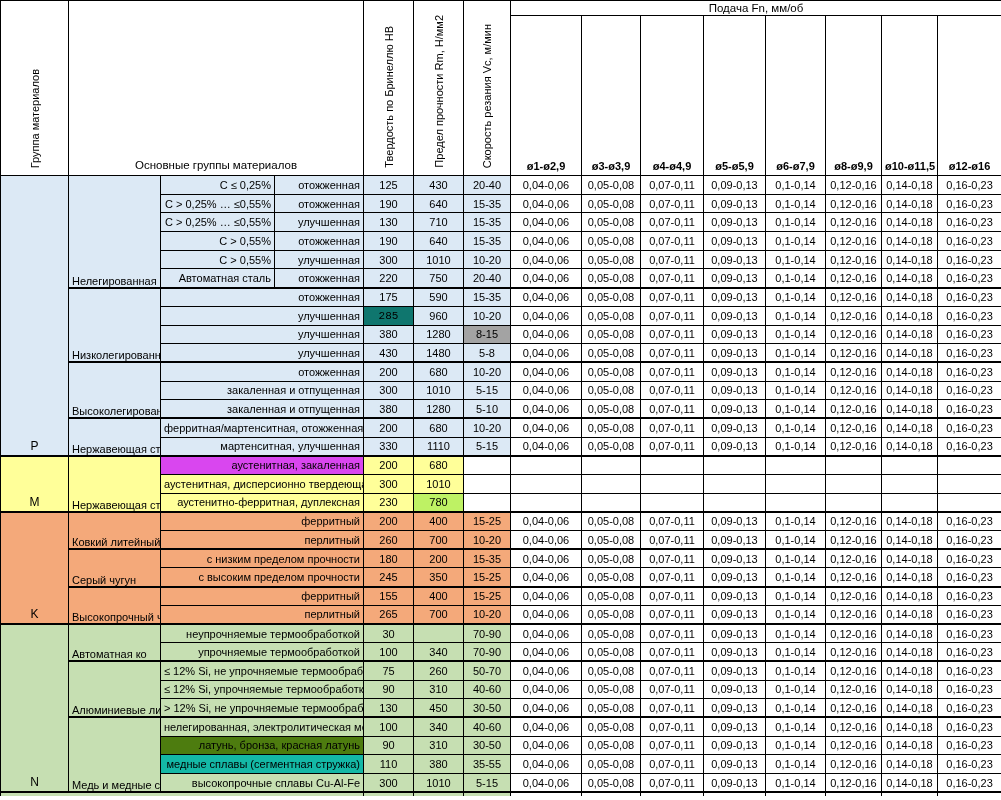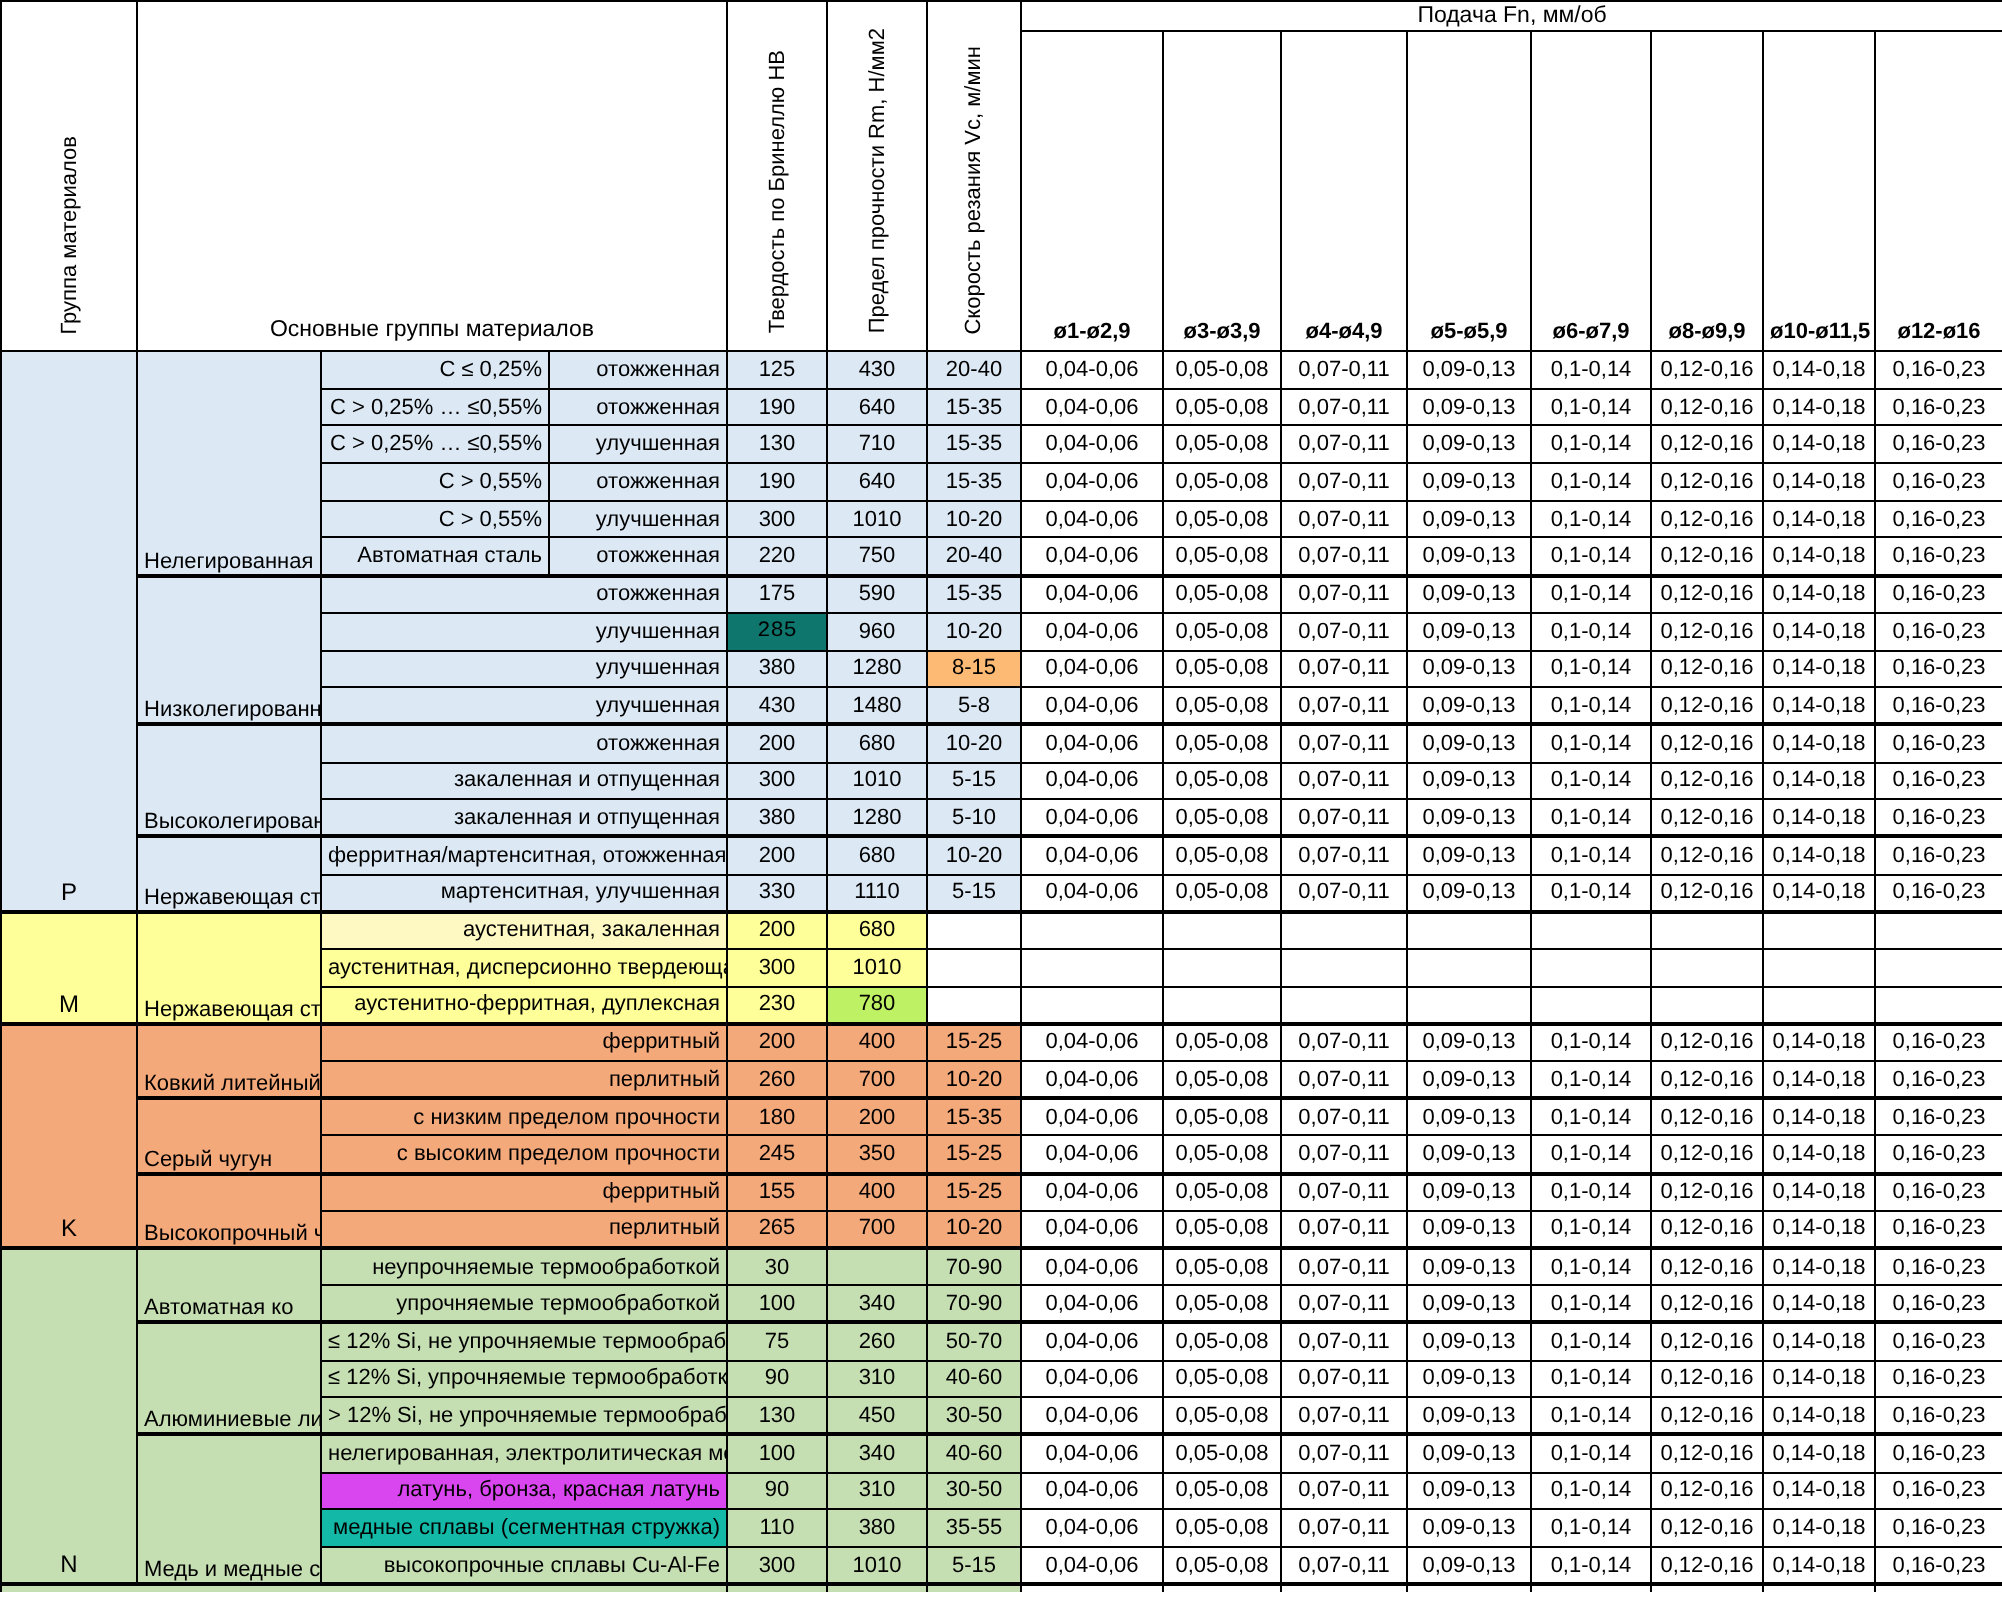--- a/index.html
+++ b/index.html
@@ -210,21 +210,21 @@
         <td class="c-num">0,09-0,13</td>
         <td class="c-num">0,1-0,14</td>
         <td class="c-num">0,12-0,16</td>
         <td class="c-num">0,14-0,18</td>
         <td class="c-num">0,16-0,23</td>
       </tr>
       <tr>
         <td class="c-mat" colspan="2" style="background: rgb(220, 233, 245);">улучшенная</td>
         <td class="c-num" style="background: rgb(220, 233, 245);">380</td>
         <td class="c-num" style="background: rgb(220, 233, 245);">1280</td>
-        <td class="c-num" style="background: #fdba74; margin-top: 12px;">8-15</td>
+        <td class="c-num" style="background: #a3a3a3; margin-top: 12px;">8-15</td>
         <td class="c-num">0,04-0,06</td>
         <td class="c-num">0,05-0,08</td>
         <td class="c-num">0,07-0,11</td>
         <td class="c-num">0,09-0,13</td>
         <td class="c-num">0,1-0,14</td>
         <td class="c-num">0,12-0,16</td>
         <td class="c-num">0,14-0,18</td>
         <td class="c-num">0,16-0,23</td>
       </tr>
       <tr>
@@ -309,21 +309,21 @@
         <td class="c-num">0,07-0,11</td>
         <td class="c-num">0,09-0,13</td>
         <td class="c-num">0,1-0,14</td>
         <td class="c-num">0,12-0,16</td>
         <td class="c-num">0,14-0,18</td>
         <td class="c-num">0,16-0,23</td>
       </tr>
       <tr class="thick-top">
         <td class="c-grp" rowspan="3" style="background: rgb(255, 255, 153);">M</td>
         <td class="c-sub" rowspan="3" style="background: rgb(255, 255, 153);">Нержавеющая ст</td>
-        <td class="c-mat" colspan="2" style="background: #fef9c3; margin-top: 12px;">аустенитная, закаленная</td>
+        <td class="c-mat" colspan="2" style="background: #d946ef; margin-top: 12px;">аустенитная, закаленная</td>
         <td class="c-num" style="background: rgb(255, 255, 153);">200</td>
         <td class="c-num" style="background: rgb(255, 255, 153);">680</td>
         <td class="c-num"></td>
         <td class="c-num"></td>
         <td class="c-num"></td>
         <td class="c-num"></td>
         <td class="c-num"></td>
         <td class="c-num"></td>
         <td class="c-num"></td>
         <td class="c-num"></td>
@@ -527,21 +527,21 @@
         <td class="c-num">0,04-0,06</td>
         <td class="c-num">0,05-0,08</td>
         <td class="c-num">0,07-0,11</td>
         <td class="c-num">0,09-0,13</td>
         <td class="c-num">0,1-0,14</td>
         <td class="c-num">0,12-0,16</td>
         <td class="c-num">0,14-0,18</td>
         <td class="c-num">0,16-0,23</td>
       </tr>
       <tr>
-        <td class="c-mat" colspan="2" style="background: #d946ef;">латунь, бронза, красная латунь</td>
+        <td class="c-mat" colspan="2" style="background: #4d7c0f;">латунь, бронза, красная латунь</td>
         <td class="c-num" style="background: rgb(198, 223, 178);">90</td>
         <td class="c-num" style="background: rgb(198, 223, 178);">310</td>
         <td class="c-num" style="background: rgb(198, 223, 178);">30-50</td>
         <td class="c-num">0,04-0,06</td>
         <td class="c-num">0,05-0,08</td>
         <td class="c-num">0,07-0,11</td>
         <td class="c-num">0,09-0,13</td>
         <td class="c-num">0,1-0,14</td>
         <td class="c-num">0,12-0,16</td>
         <td class="c-num">0,14-0,18</td>

